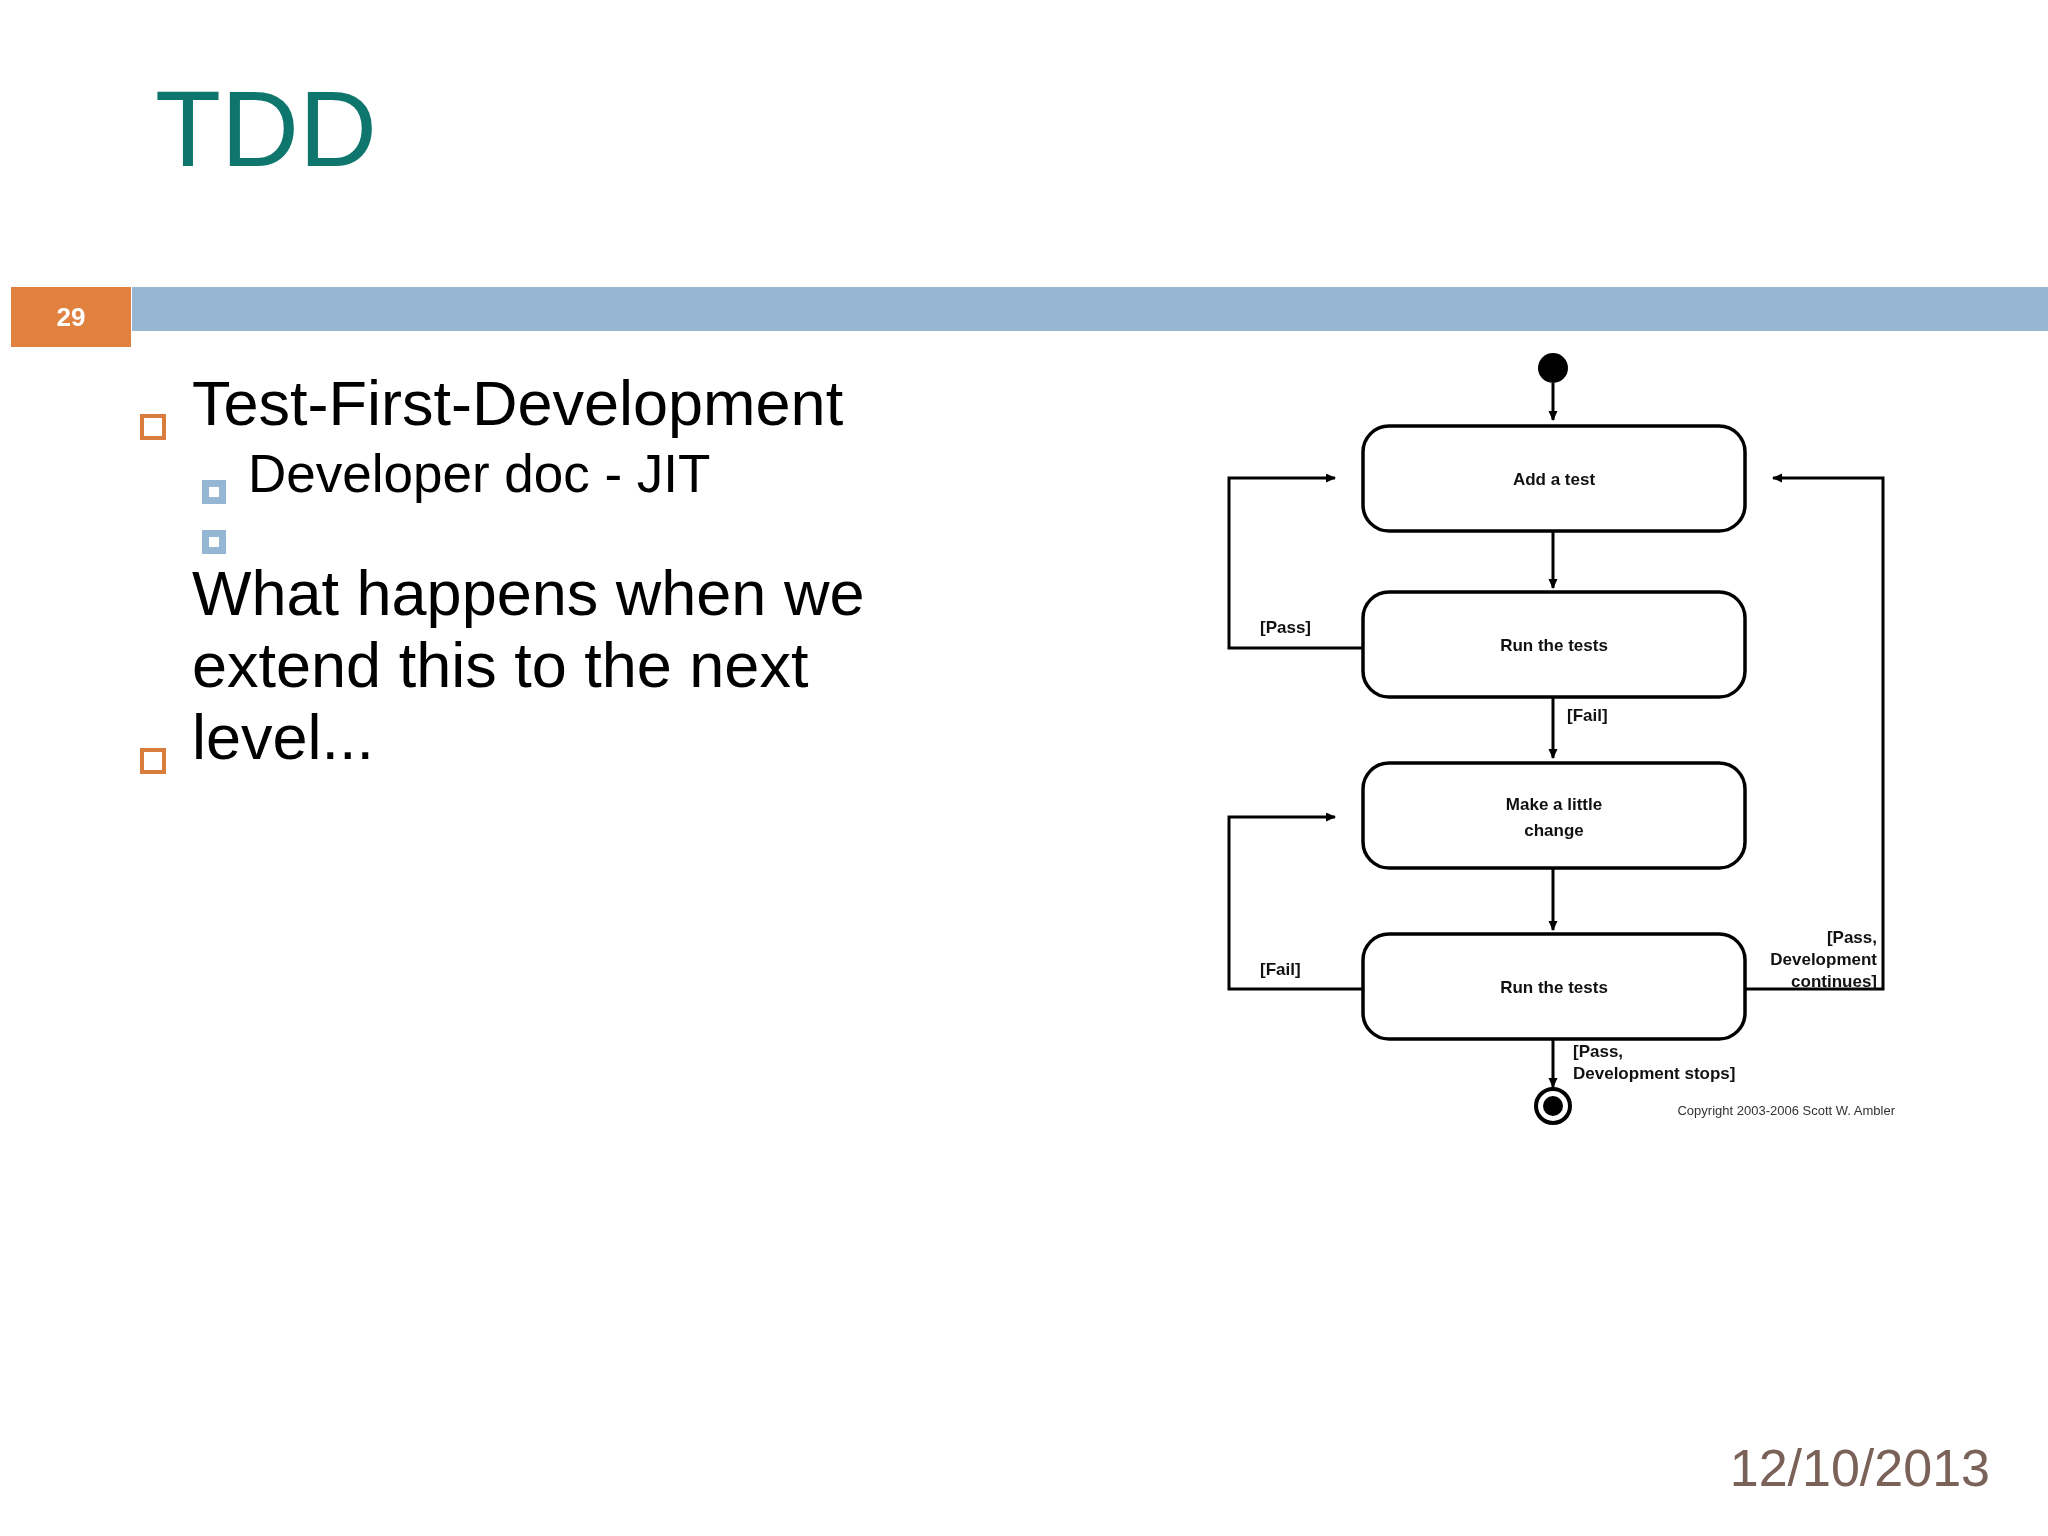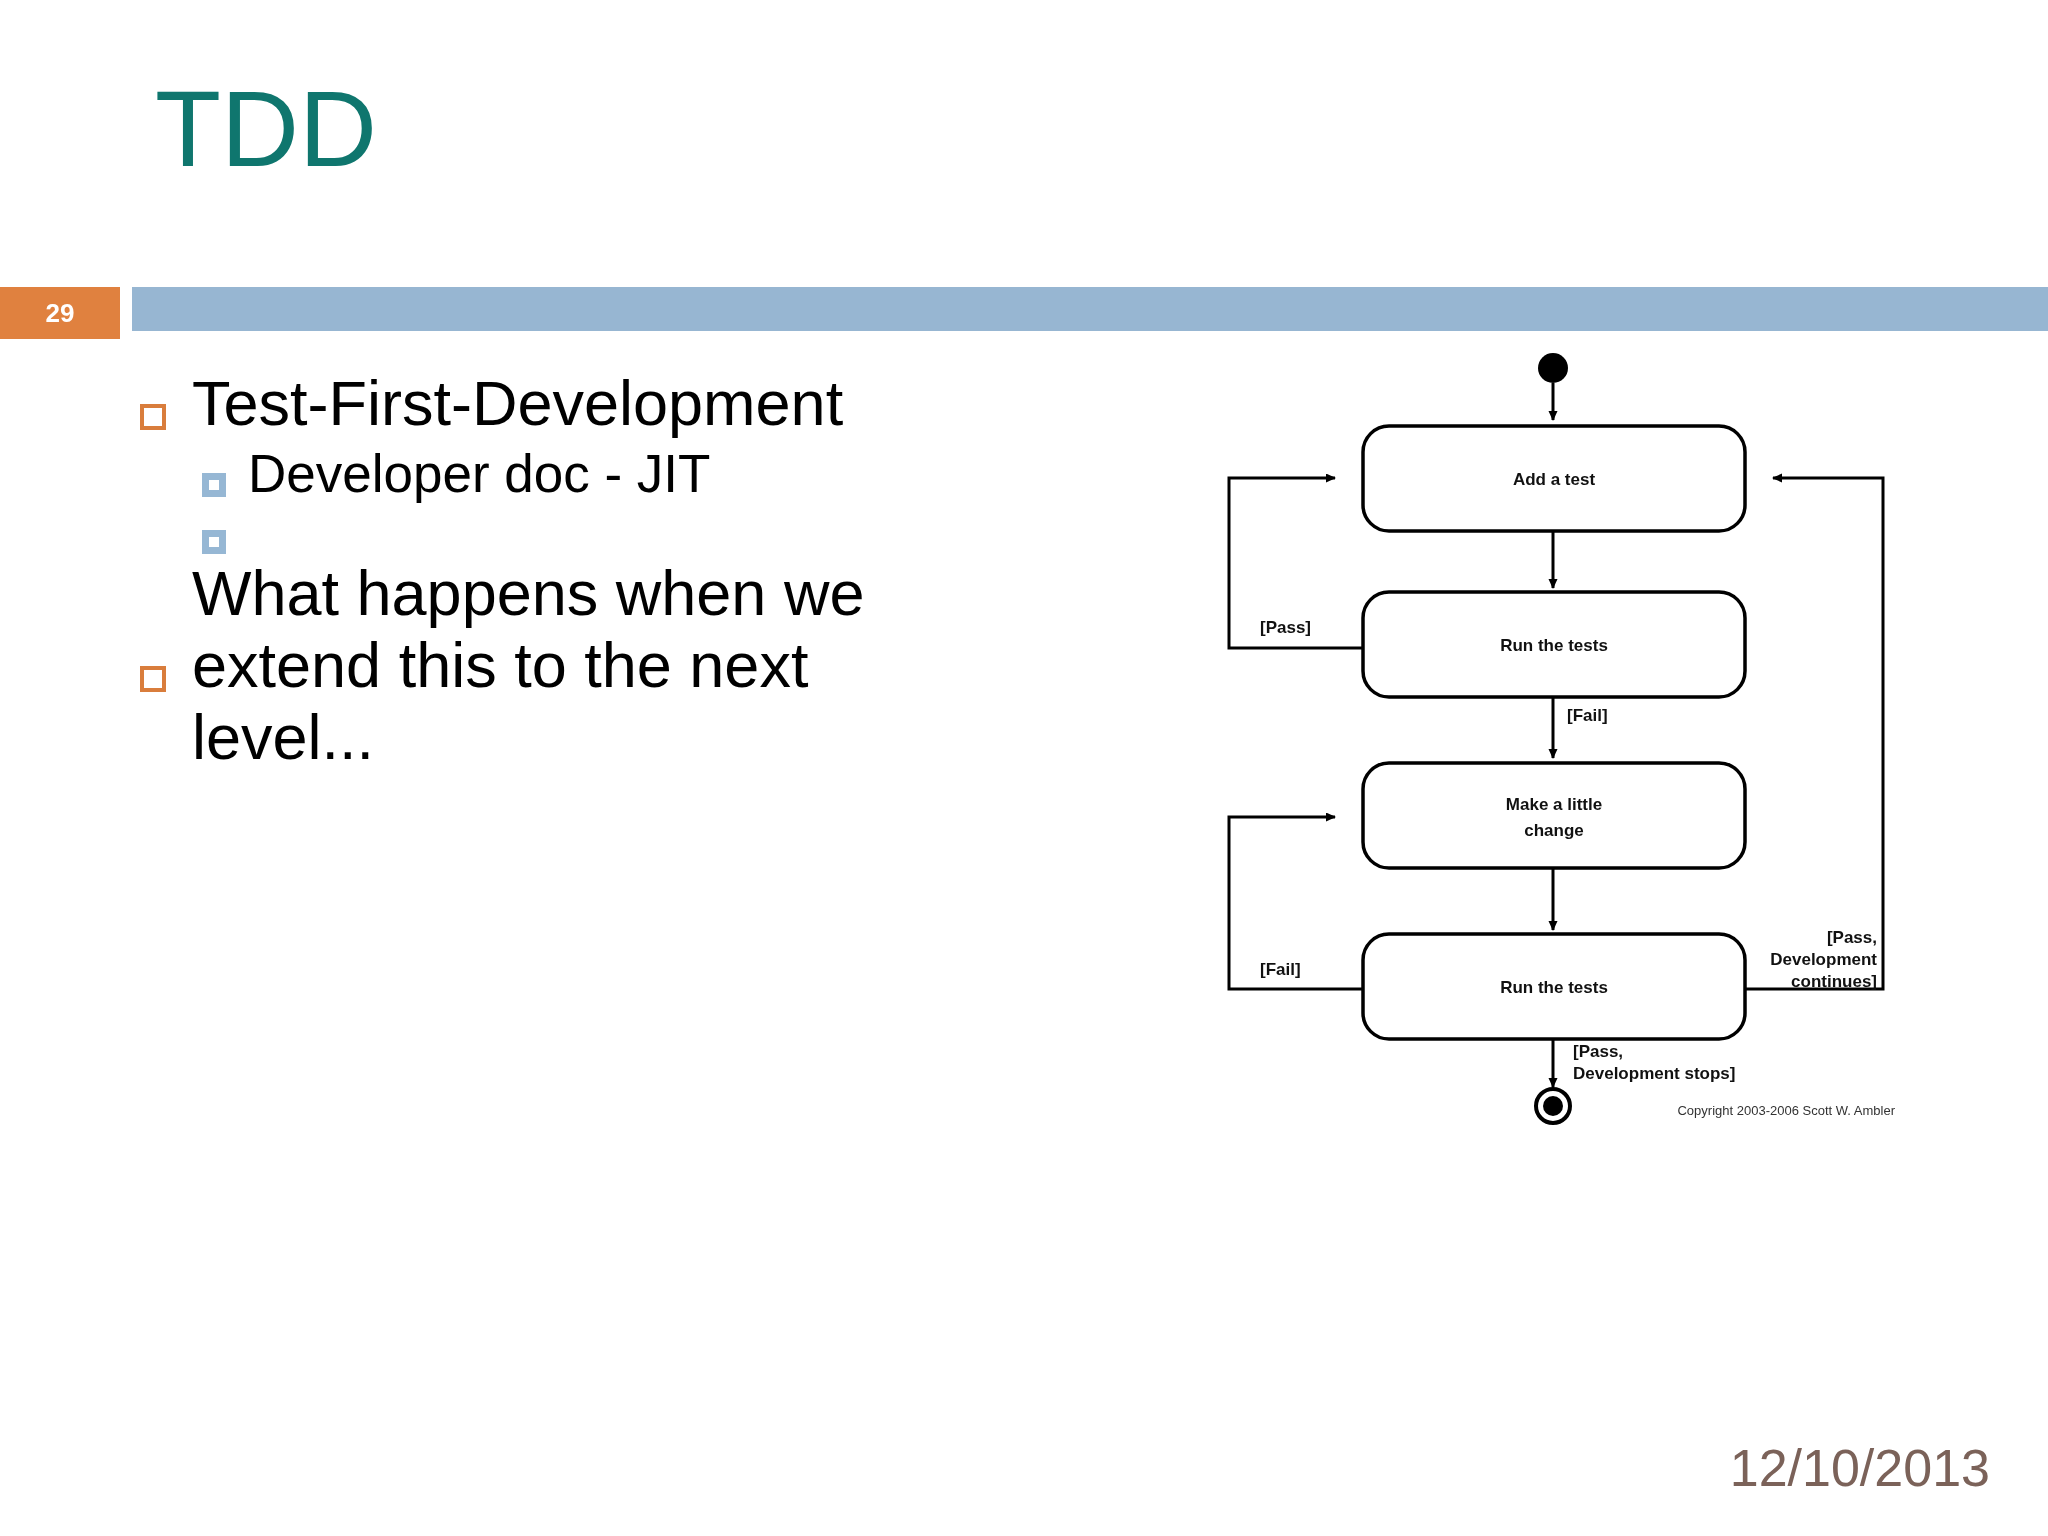--- a/index.html
+++ b/index.html
@@ -32,24 +32,24 @@
   
   .divider-band {
     position: absolute;
     left: 0;
     top: 287px;
     width: 2048px;
     height: 44px;
   }
   .slide-number-badge {
     position: absolute;
-    left: 0;
+    left: 11px;
     top: 0;
     width: 120px;
-    height: 52px;
+    height: 60px;
     background: #e0813f;
     color: #ffffff;
     font-size: 26px;
     font-weight: bold;
     display: flex;
     align-items: center;
     justify-content: center;
     box-sizing: border-box;
   }
   .divider-bar {
@@ -63,21 +63,21 @@
 
   
   .body-list {
     position: absolute;
     left: 140px;
     top: 368px;
     width: 820px;
   }
   .bullet-row {
     display: flex;
-    align-items: center;
+    align-items: flex-end;
     margin-bottom: 4px;
   }
   .bullet-row.level1 {
     padding-left: 0;
   }
   .bullet-row.level2 {
     padding-left: 62px;
   }
   .marker {
     flex: 0 0 auto;

